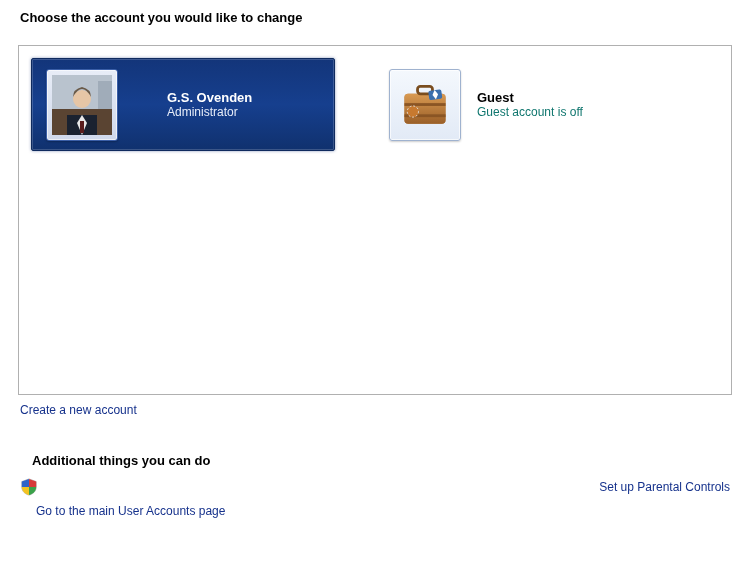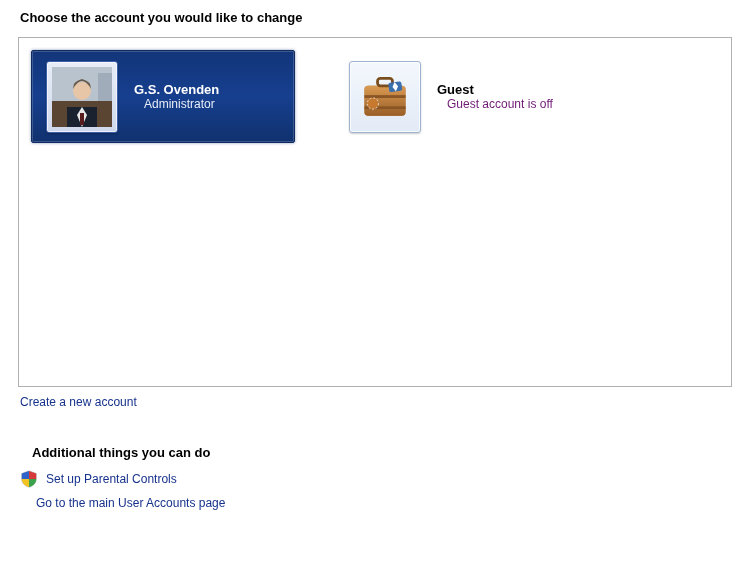--- a/index.html
+++ b/index.html
@@ -8,21 +8,21 @@
       font-size: 12px;
       background: #fff;
       color: #000;
       width: 750px;
       height: 568px;
       padding: 8px 18px;
     }
     .page-title {
       font-weight: bold;
       font-size: 13px;
-      margin: 2px 0 12px 2px;
+      margin: 2px 0 20px 2px;
     }
     .accounts-panel {
       border: 1px solid #b0b0b0;
       width: 714px;
       height: 350px;
       padding: 12px 12px;
       display: flex;
       gap: 50px;
       align-items: flex-start;
     }
@@ -32,27 +32,28 @@
       cursor: pointer;
       padding: 8px 14px;
       border: 1px solid transparent;
     }
     .account-card.selected {
       background: linear-gradient(to bottom, #13357a 0%, #163f8e 50%, #10316e 100%);
       border: 1px solid #0f2a5e;
       box-shadow: inset 0 0 0 1px rgba(255,255,255,0.18), 0 0 3px rgba(20,50,120,0.5);
       border-radius: 2px;
       color: #fff;
-      width: 264px;
+      width: 304px;
       height: 93px;
+      gap: 33px;
     }
     .account-card.selected .acct-name { color: #fff; }
     .account-card.selected .acct-role { color: #e6ecf8; }
     .acct-name { font-weight: bold; font-size: 13px; }
-    .acct-role { font-size: 12px; margin-left: 10px; }
+    .acct-role { font-size: 12px; }
     .avatar-frame {
       width: 72px;
       height: 72px;
       border: 1px solid #6a86ad;
       box-shadow: inset 0 0 0 1px rgba(255,255,255,0.6), 0 1px 2px rgba(0,0,0,0.25);
       border-radius: 3px;
       padding: 4px;
       background: linear-gradient(to bottom, #f3f6fb, #dfe7f2);
       margin-right: 16px;
       display: flex;
@@ -66,21 +67,21 @@
     }
     .guest-card {
       display: flex;
       align-items: center;
       padding: 8px 4px;
       cursor: pointer;
       width: 270px;
       height: 93px;
     }
     .guest-card .acct-name { color: #000; }
-    .guest-card .acct-role { color: #701a75; }
+    .guest-card .acct-role { color: #0f766e; }
     .icon-frame {
       width: 72px;
       height: 72px;
       border: 1px solid #9fb2cf;
       box-shadow: inset 0 0 0 1px rgba(255,255,255,0.7), 0 1px 2px rgba(0,0,0,0.2);
       border-radius: 3px;
       padding: 4px;
       background: linear-gradient(to bottom, #f4f8fd, #e2eaf6);
       margin-right: 16px;
       display:flex;align-items:center;justify-content:center;
@@ -97,20 +98,21 @@
     .subheading {
       font-weight: bold;
       font-size: 13px;
       margin: 36px 14px 10px;
     }
     .link-row {
       display: flex;
       align-items: center;
       gap: 8px;
       margin: 4px 2px;
+      justify-content: space-between;
     }
     .shield-icon { width: 18px; height: 18px; }
     
   </style>
 </head>
 <body>
 
 <div class="page-title">Choose the account you would like to change</div>
 
 <div class="accounts-panel">

